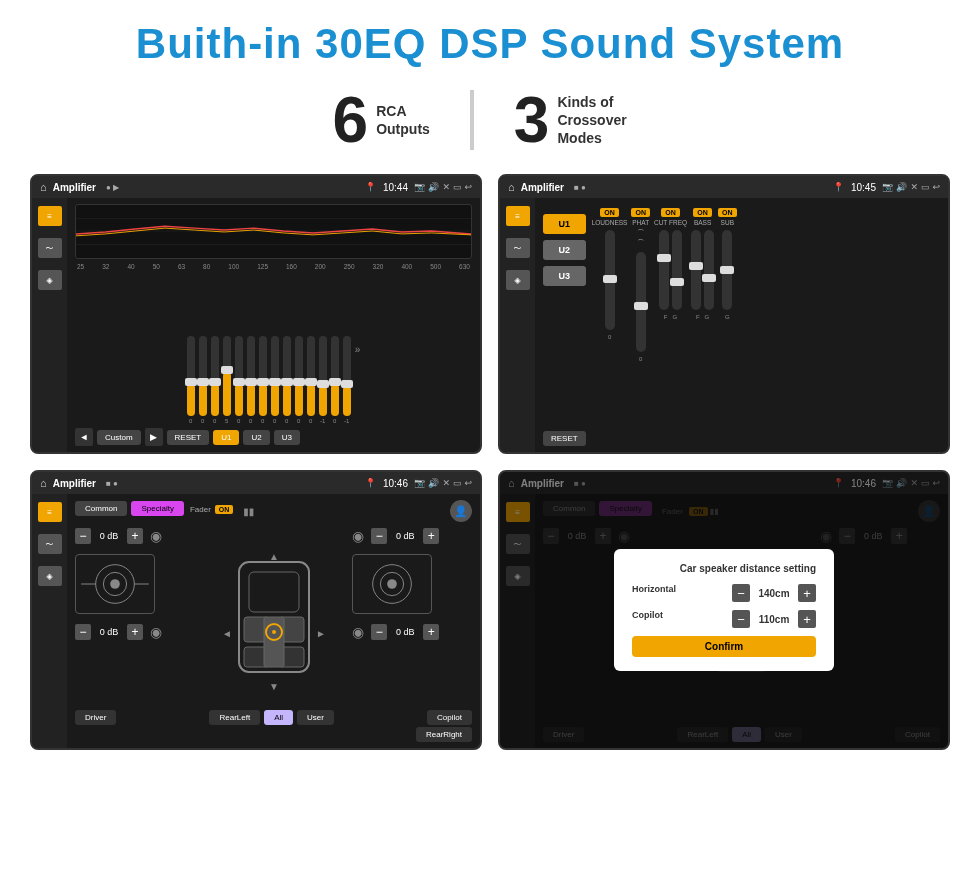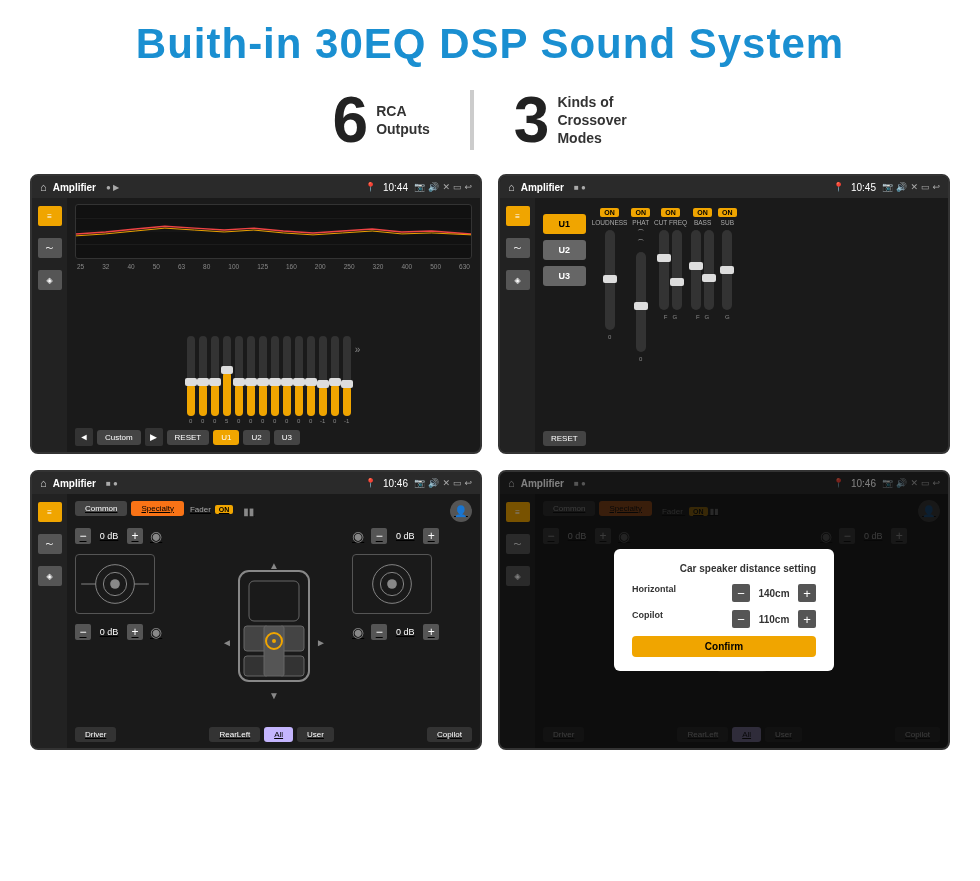--- a/index.html
+++ b/index.html
@@ -316,40 +316,39 @@
       align-self: flex-start;
       margin-top: auto;
     }
 
     
     .fader-main {
       flex: 1;
       padding: 6px 8px;
       display: flex;
       flex-direction: column;
-      text-decoration: underline;
     }
 
     .fader-top-tabs {
       display: flex;
       gap: 4px;
       margin-bottom: 6px;
     }
 
     .tab-btn {
       background: #444;
       color: #fff;
       border: none;
       border-radius: 3px;
       padding: 3px 10px;
       font-size: 8px;
       cursor: pointer;
     }
 
-    .tab-btn.active { background: #f97316; color: #000; }
+    .tab-btn.active { background: #d946ef; color: #000; }
 
     .fader-content {
       display: flex;
       gap: 8px;
       flex: 1;
     }
 
     .fader-left {
       display: flex;
       flex-direction: column;
@@ -937,20 +936,24 @@
           </div>
           <div class="fader-bottom-row">
             <button class="fader-label-btn">Driver</button>
             <div style="flex:1;display:flex;justify-content:center;gap:4px;">
               <button class="fader-label-btn">RearLeft</button>
               <button class="fader-label-btn active">All</button>
               <button class="fader-label-btn">User</button>
             </div>
             <button class="fader-label-btn">Copilot</button>
           </div>
+          <div style="display:flex;justify-content:space-between;padding-top:2px;">
+            <span style="font-size:7px;color:#888;"></span>
+            <button class="fader-label-btn">RearRight</button>
+          </div>
         </div>
       </div>
     </div>
 
     <div class="screen-box" style="position:relative;">
       <div class="status-bar">
         <span class="status-home-icon">⌂</span>
         <span class="status-title">Amplifier</span>
         <span style="font-size:8px;color:#aaa;">■ ●</span>
         <span class="status-spacer"></span>

